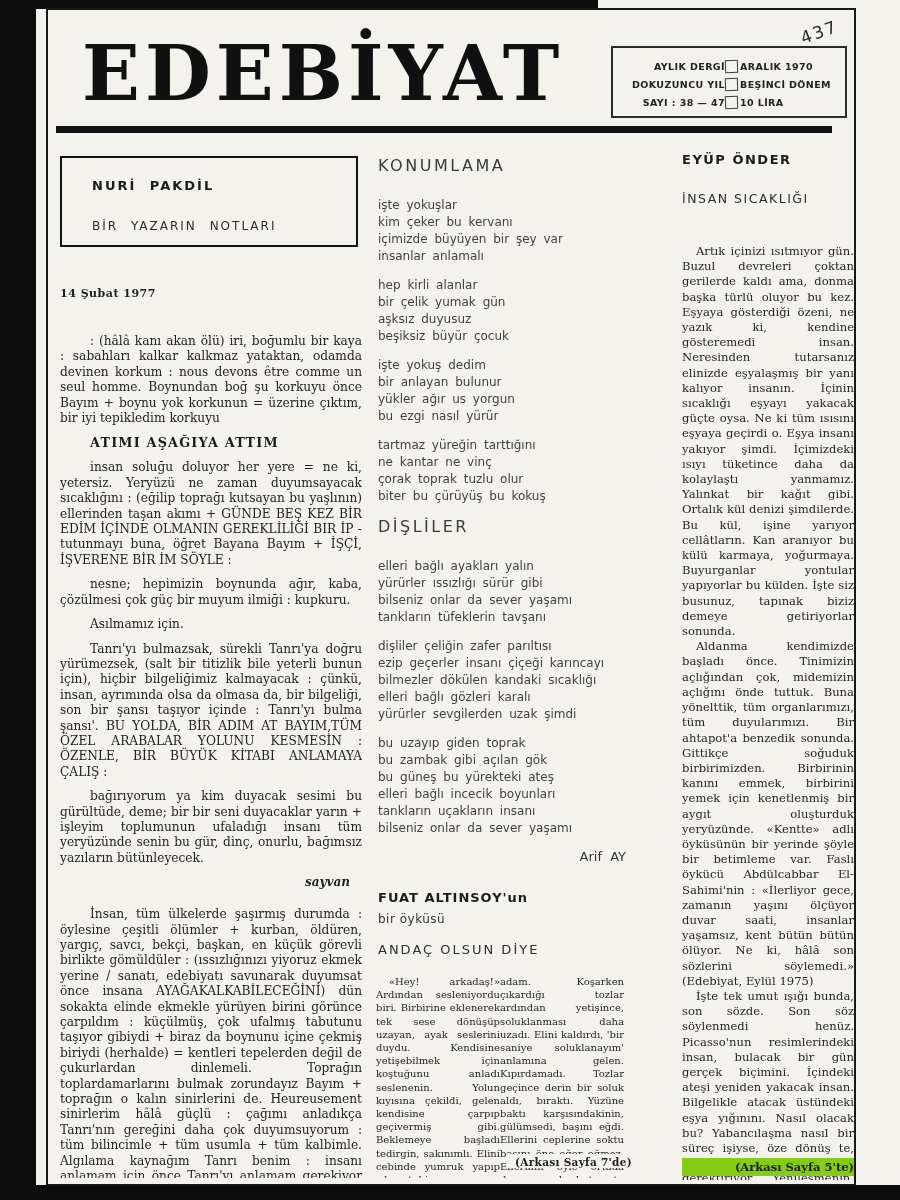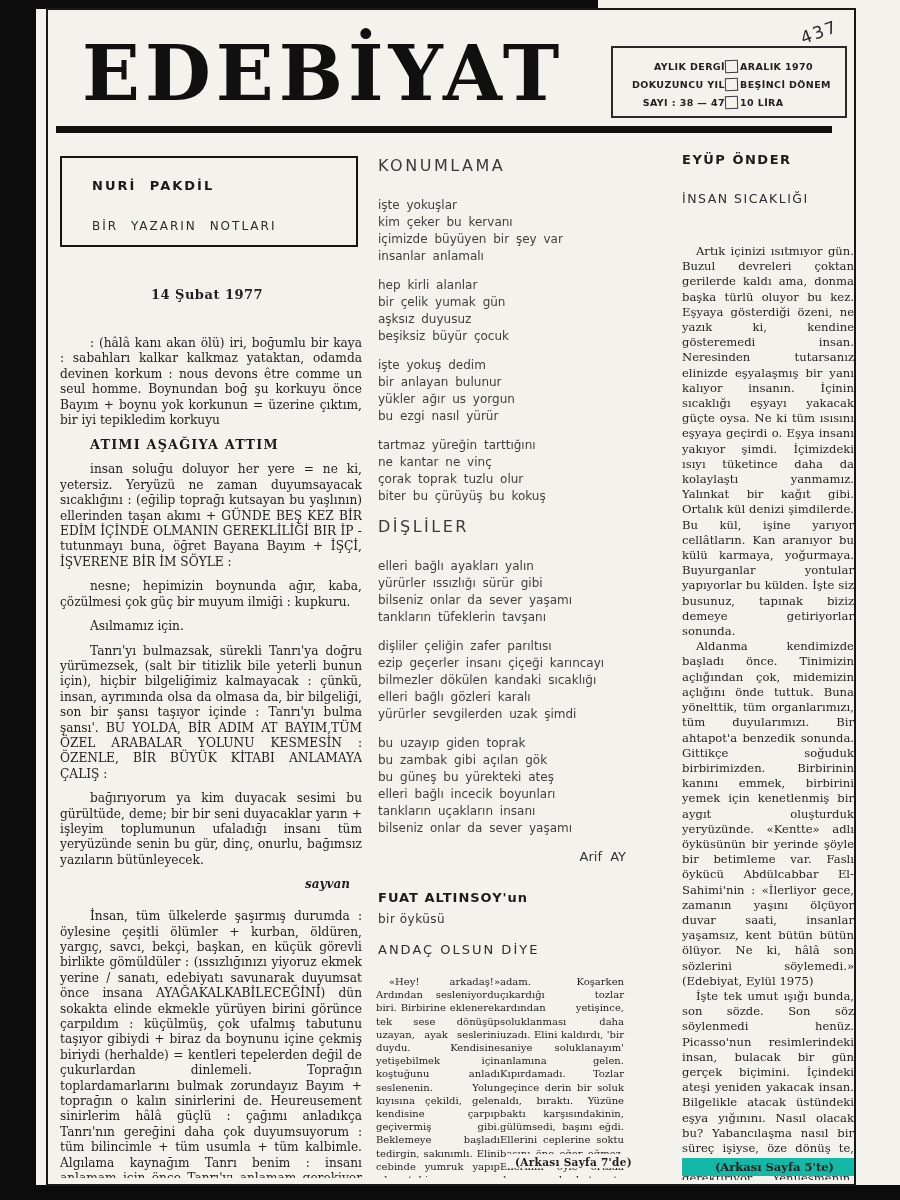--- a/index.html
+++ b/index.html
@@ -65,21 +65,21 @@
   .ab-author{
     font-family:"DejaVu Sans", sans-serif;font-weight:bold;
     font-size:13px;letter-spacing:2px;word-spacing:7px;color:#1a1a1a;
     margin-bottom:26px;
   }
   .ab-title{
     font-family:"DejaVu Sans", sans-serif;
     font-size:12px;letter-spacing:2px;word-spacing:7px;color:#2c2c2c;
   }
   #date-line{
-    text-align:center;font-weight:bold;font-size:13px;
+    text-align:left;font-weight:bold;font-size:11px;
     margin:0 8px 34px 0;letter-spacing:.5px;
   }
   .para{
     font-size:12.2px;line-height:15.4px;
     text-align:justify;text-indent:30px;
     margin:0 0 9px 0;color:#232323;
   }
   .subhead{
     font-size:12.8px;font-weight:bold;letter-spacing:1.2px;
     margin:4px 0 10px 30px;color:#1a1a1a;
@@ -141,23 +141,23 @@
     font-family:"DejaVu Sans", sans-serif;
     font-size:12.5px;letter-spacing:1.5px;color:#2d2d2d;margin:0 0 38px 0;
   }
   .essay-para{
     font-size:11.6px;line-height:15.2px;
     text-align:justify;text-indent:14px;
     color:#242424;margin:0;
   }
   #essay-cont{
     position:absolute;bottom:4px;right:0;left:0;
-    background:#14b8a6;text-align:right;
+    background:#84cc16;text-align:right;
     font-size:11.5px;font-weight:bold;
-    padding:2px 20px 2px 0;
+    padding:2px 0 2px 0;
   }
 </style>
 </head>
 <body>
 
 <div class="scan-edge" id="edge-left"></div>
 <div class="scan-edge" id="edge-bottom"></div>
 <div class="scan-edge" id="edge-top"></div>
 
 <div id="page-border"></div>

